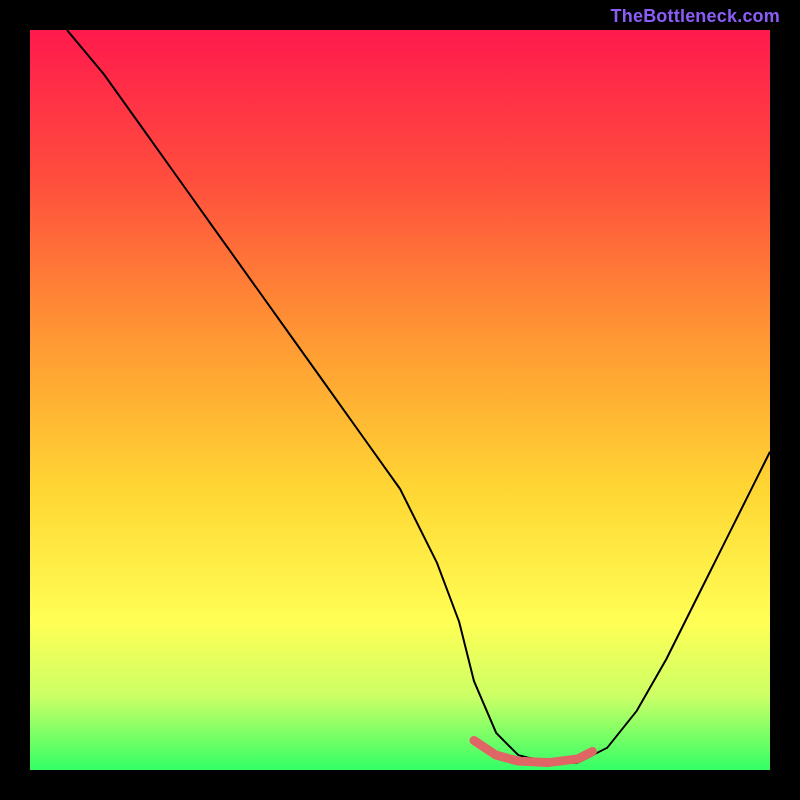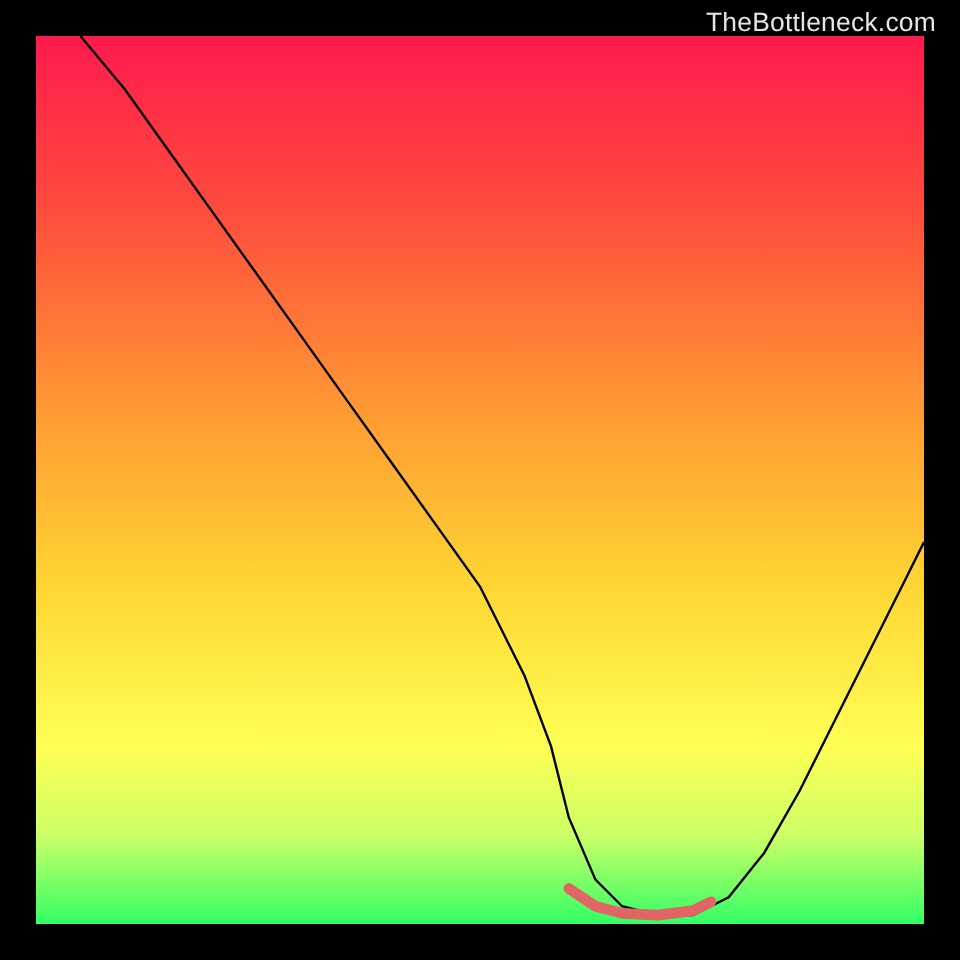--- a/index.html
+++ b/index.html
@@ -15,23 +15,23 @@
     left: 30px;
     top: 30px;
     width: 740px;
     height: 740px;
   }
   .watermark {
     position: absolute;
     top: 6px;
     right: 20px;
     font-family: Arial, Helvetica, sans-serif;
-    font-size: 22px;
-    font-weight: 400;
-    color: #e5e5e5;
+    font-size: 18px;
+    font-weight: 700;
+    color: #8b5cf6;
     letter-spacing: 0.2px;
   }
   svg { display: block; }
 </style>
 </head>
 <body>
 
 <div class="frame">
   <div class="watermark">TheBottleneck.com</div>
   <div class="plot">

